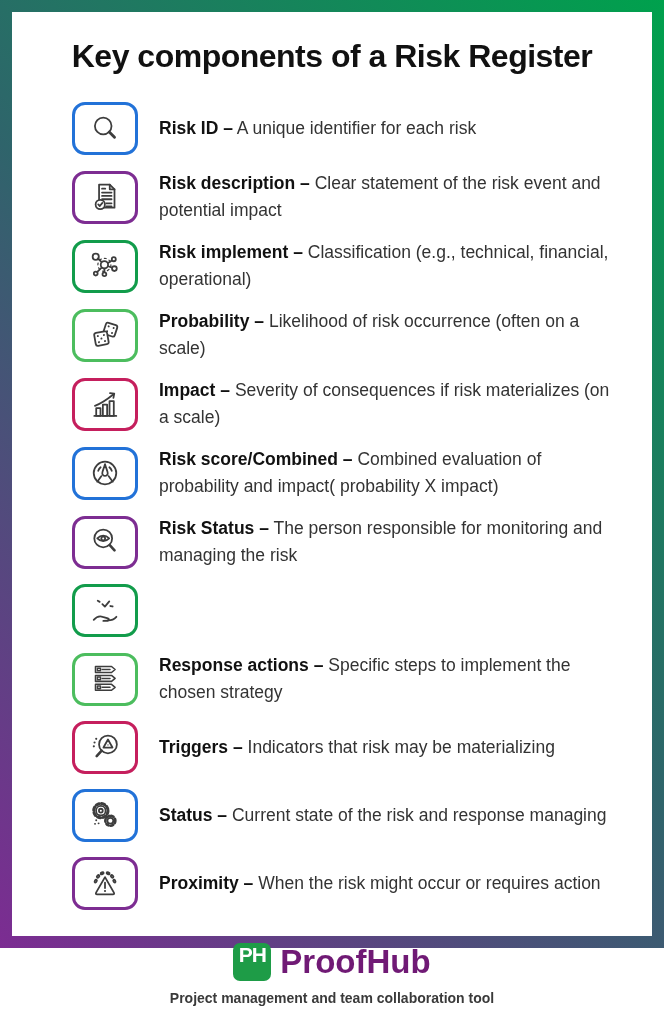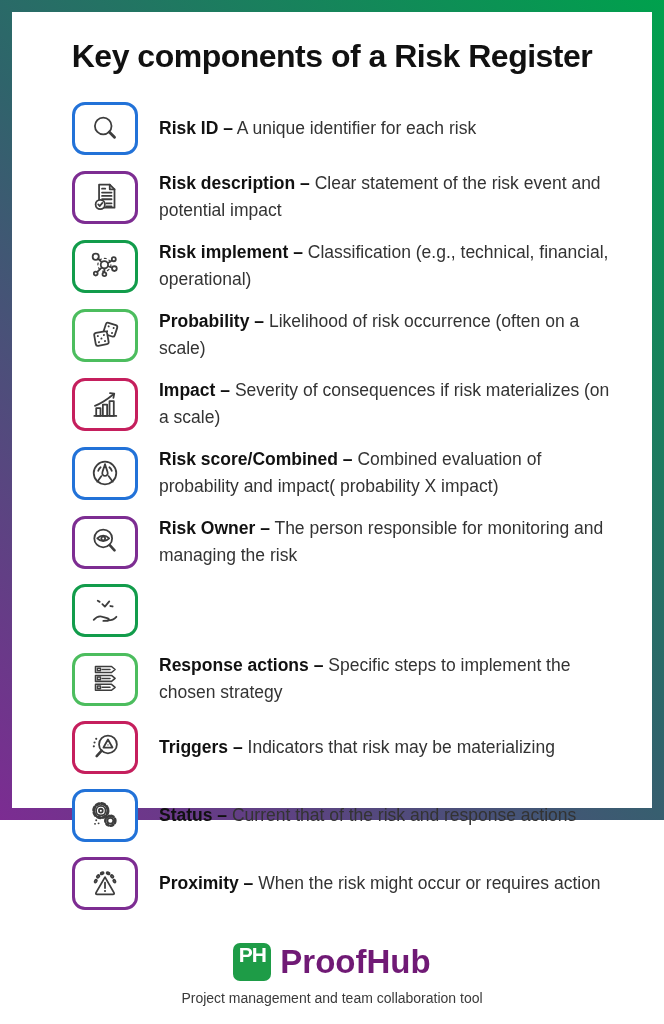--- a/index.html
+++ b/index.html
@@ -3,21 +3,21 @@
 <meta charset="utf-8">
 <style>
   * { margin: 0; padding: 0; box-sizing: border-box; }
   html, body { width: 664px; height: 1024px; }
   body {
     font-family: "Liberation Sans", sans-serif;
     overflow: hidden;
   }
   .frame {
     position: relative;
-    width: 664px; height: 820px;
+    width: 664px; height: 948px;
     background: linear-gradient(225deg, #00A14D 0%, #2F646B 50%, #7C2C92 100%);
   }
   .card {
     position: absolute;
     left: 12px; top: 12px; right: 12px; bottom: 12px;
     background: #ffffff;
     display: flex;
     flex-direction: column;
   }
   .title {
@@ -84,20 +84,21 @@
   }
   .brand {
     font-size: 33px;
     font-weight: 700;
     color: #701a75;
   }
   .tagline {
     margin-top: 9px;
     font-size: 14px;
     color: #3a3a3a;
+    font-weight: bold;
   }
 </style>
 </head>
 <body>
 
 <div class="frame">
   <div class="card">
 
     <h1 class="title">Key components of a Risk Register</h1>
 
@@ -200,21 +201,21 @@
 
       <div class="row">
         <div class="iconbox" style="border-color: rgb(125, 45, 146);">
           <svg class="ic" width="38" height="38" viewBox="0 0 32 32" fill="none" stroke="#3d3d3d" stroke-width="1.5" stroke-linecap="round" stroke-linejoin="round">
             <circle cx="14.5" cy="13" r="7.5"></circle>
             <path d="M9.5 13 C12.5 9.9 16.5 9.9 19.5 13 C16.5 16.1 12.5 16.1 9.5 13 Z"></path>
             <circle cx="14.5" cy="13" r="1.6"></circle>
             <path d="M20 18.7 L24 23" stroke-width="2.2"></path>
           </svg>
         </div>
-        <p class="text"><b>Risk Owner –</b> <span>The person responsible for monitoring and managing the risk</span></p>
+        <p class="text"><b>Risk Status –</b> <span>The person responsible for monitoring and managing the risk</span></p>
       </div>
 
       <div class="row">
         <div class="iconbox" style="border-color: rgb(18, 156, 75);">
           <svg class="ic" width="38" height="38" viewBox="0 0 32 32" fill="none" stroke="#3d3d3d" stroke-width="1.5" stroke-linecap="round" stroke-linejoin="round">
             <path d="M13.8 10.2 l2.1 2.1 3.7-4.4"></path>
             <path d="M11.5 8.3 l-1.6-.9 M20.5 11.8 l1.9.4"></path>
             <path d="M6.5 23.5 C9 20.6 11.5 20.1 14 20.9 L18.4 22.2 C19.7 22.6 19.5 24.1 18.1 24.2 L14.6 24.4"></path>
             <path d="M18.4 23.9 C21.4 24 23.6 23 25.6 20.9"></path>
           </svg>
@@ -259,21 +260,21 @@
             <circle cx="12.5" cy="11.5" r="6" stroke-width="2.6" stroke-dasharray="2.6 2.2"></circle>
             <circle cx="12.5" cy="11.5" r="4"></circle>
             <circle cx="12.5" cy="11.5" r="1.6"></circle>
             <circle cx="20.5" cy="20" r="4.2" stroke-width="2.2" stroke-dasharray="2.1 1.9"></circle>
             <circle cx="20.5" cy="20" r="2.5"></circle>
             <circle cx="8.6" cy="19.6" r=".8" fill="#3d3d3d" stroke="none"></circle>
             <circle cx="10.6" cy="22.2" r=".8" fill="#3d3d3d" stroke="none"></circle>
             <circle cx="7.6" cy="22.6" r=".8" fill="#3d3d3d" stroke="none"></circle>
           </svg>
         </div>
-        <p class="text"><b>Status –</b> <span>Current that of the risk and response actions</span></p>
+        <p class="text"><b>Status –</b> <span>Current state of the risk and response managing</span></p>
       </div>
 
       <div class="row">
         <div class="iconbox" style="border-color: rgb(125, 45, 146);">
           <svg class="ic" width="38" height="38" viewBox="0 0 32 32" fill="none" stroke="#3d3d3d" stroke-width="1.5" stroke-linecap="round" stroke-linejoin="round">
             <path d="M16 10.2 L23.4 23.1 Q24.3 24.8 22.6 24.8 H9.4 Q7.7 24.8 8.6 23.1 Z"></path>
             <path d="M16 14.8 V19.4"></path>
             <circle cx="16" cy="21.9" r=".9" fill="#3d3d3d" stroke="none"></circle>
             <ellipse cx="8.2" cy="13.6" rx=".8" ry="1.3" transform="rotate(30 8.2 13.6)"></ellipse>
             <ellipse cx="10.2" cy="9.6" rx=".8" ry="1.3" transform="rotate(45 10.2 9.6)"></ellipse>

